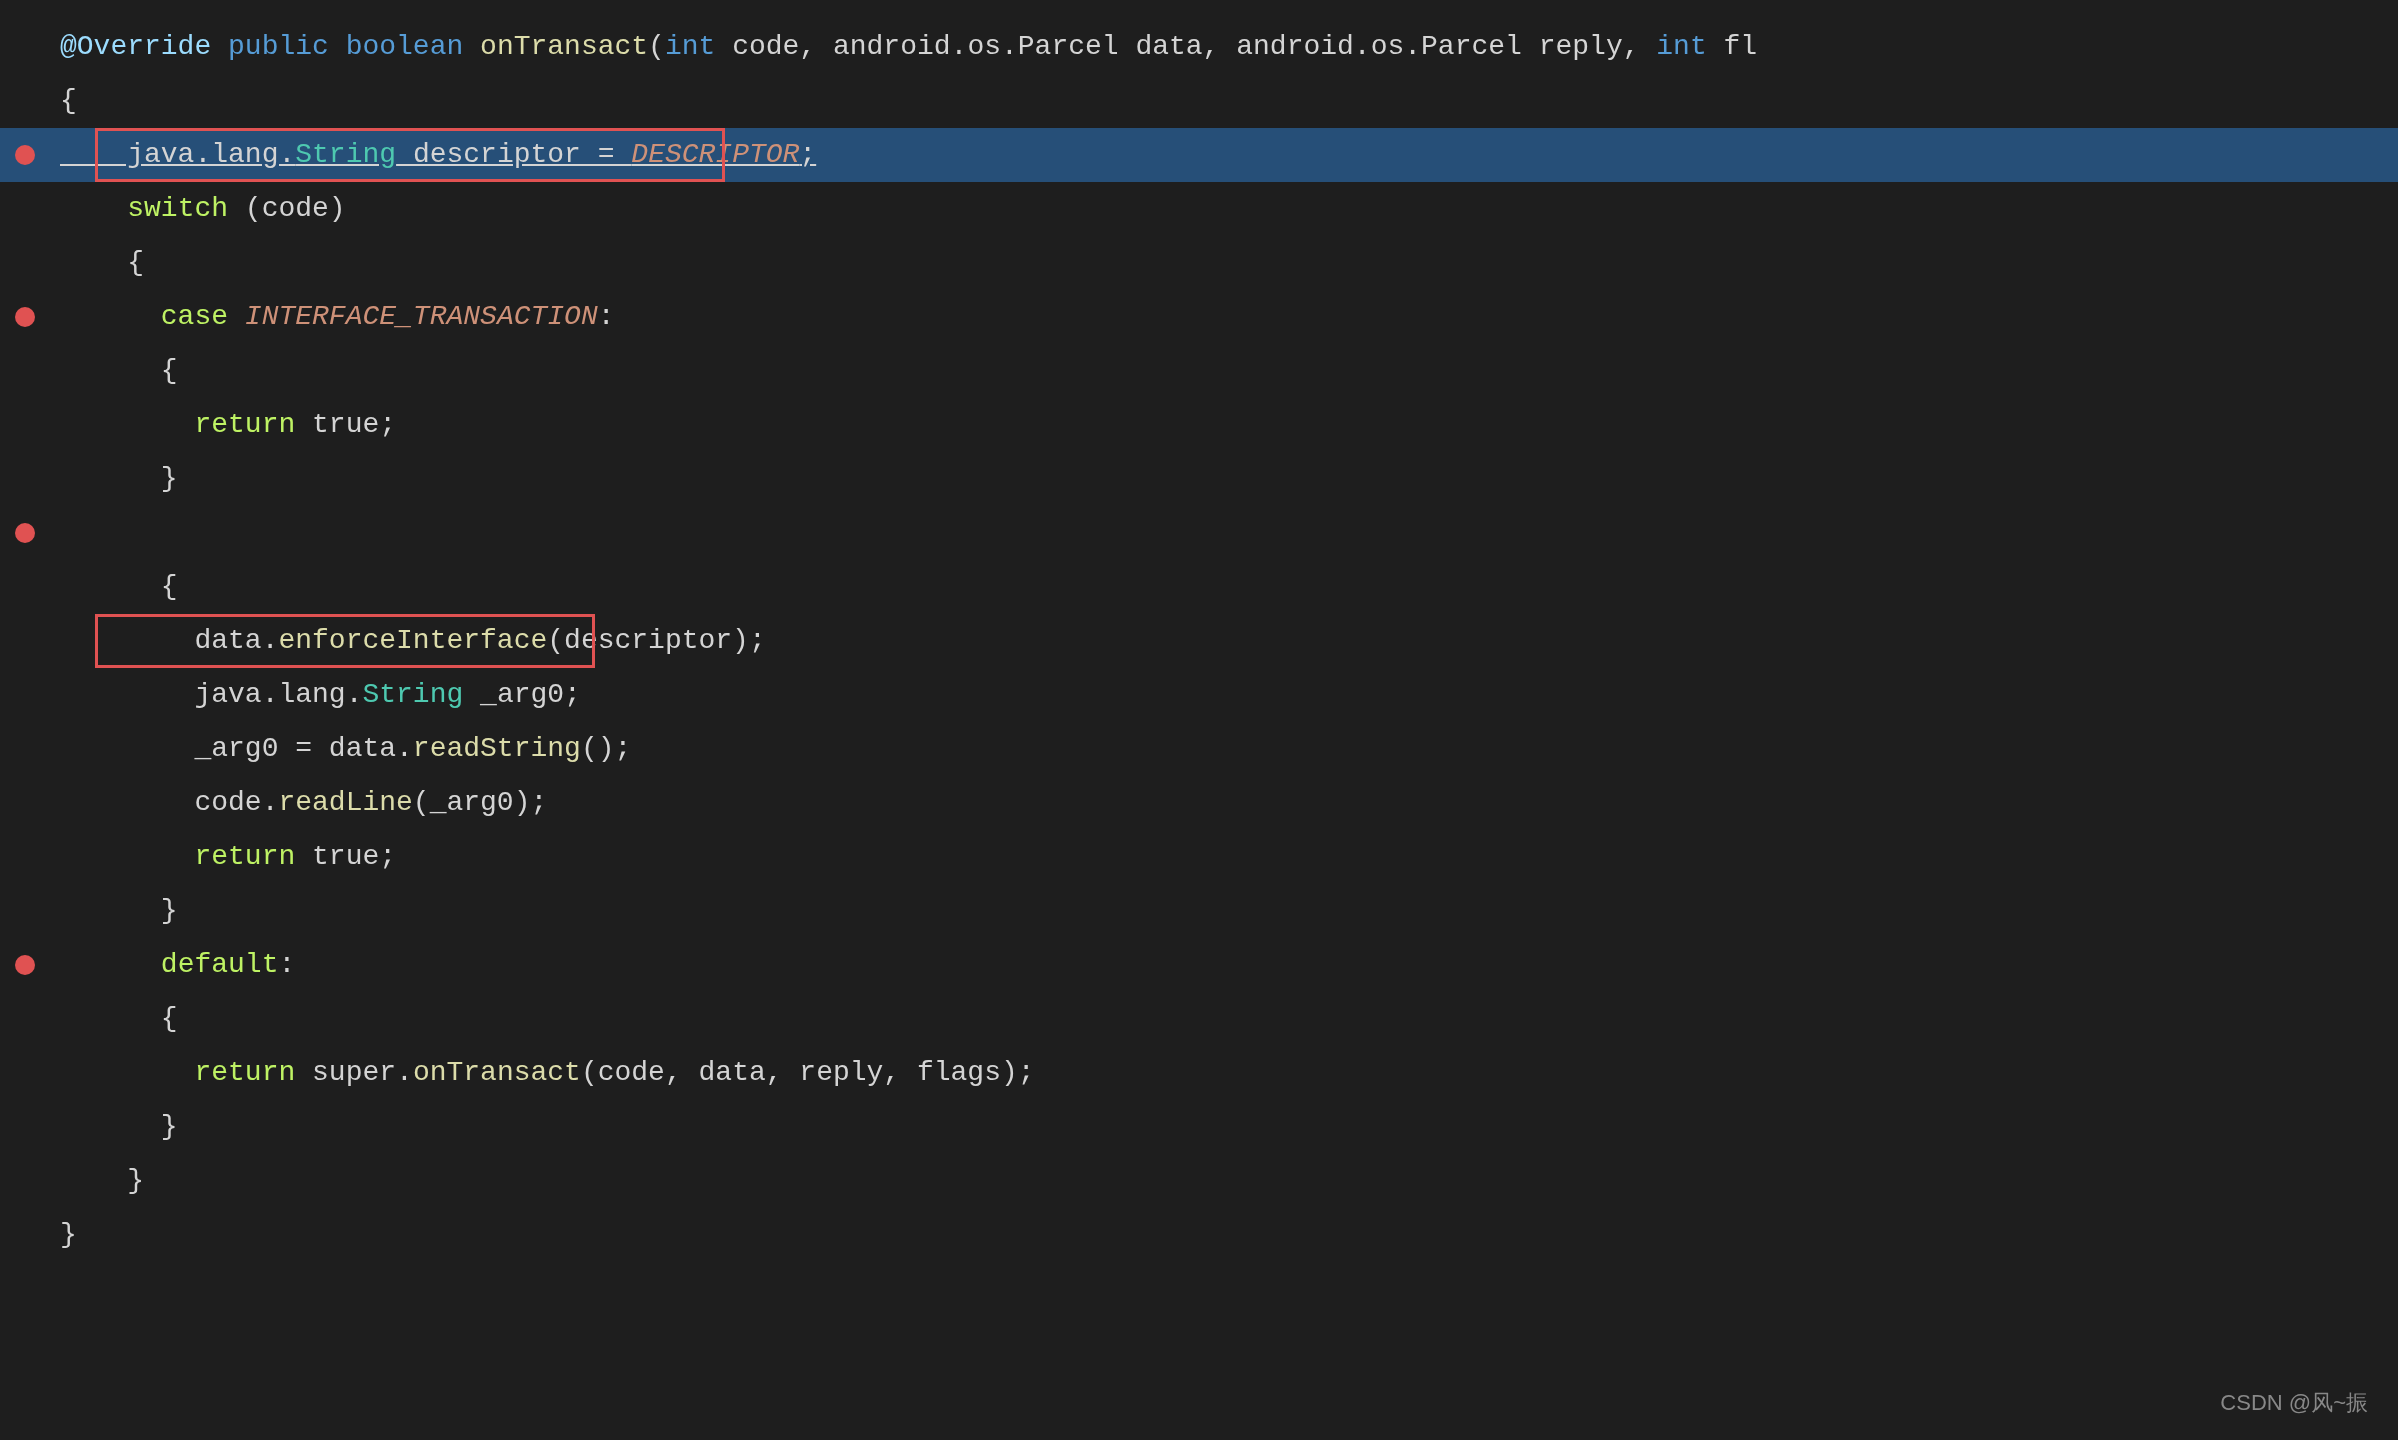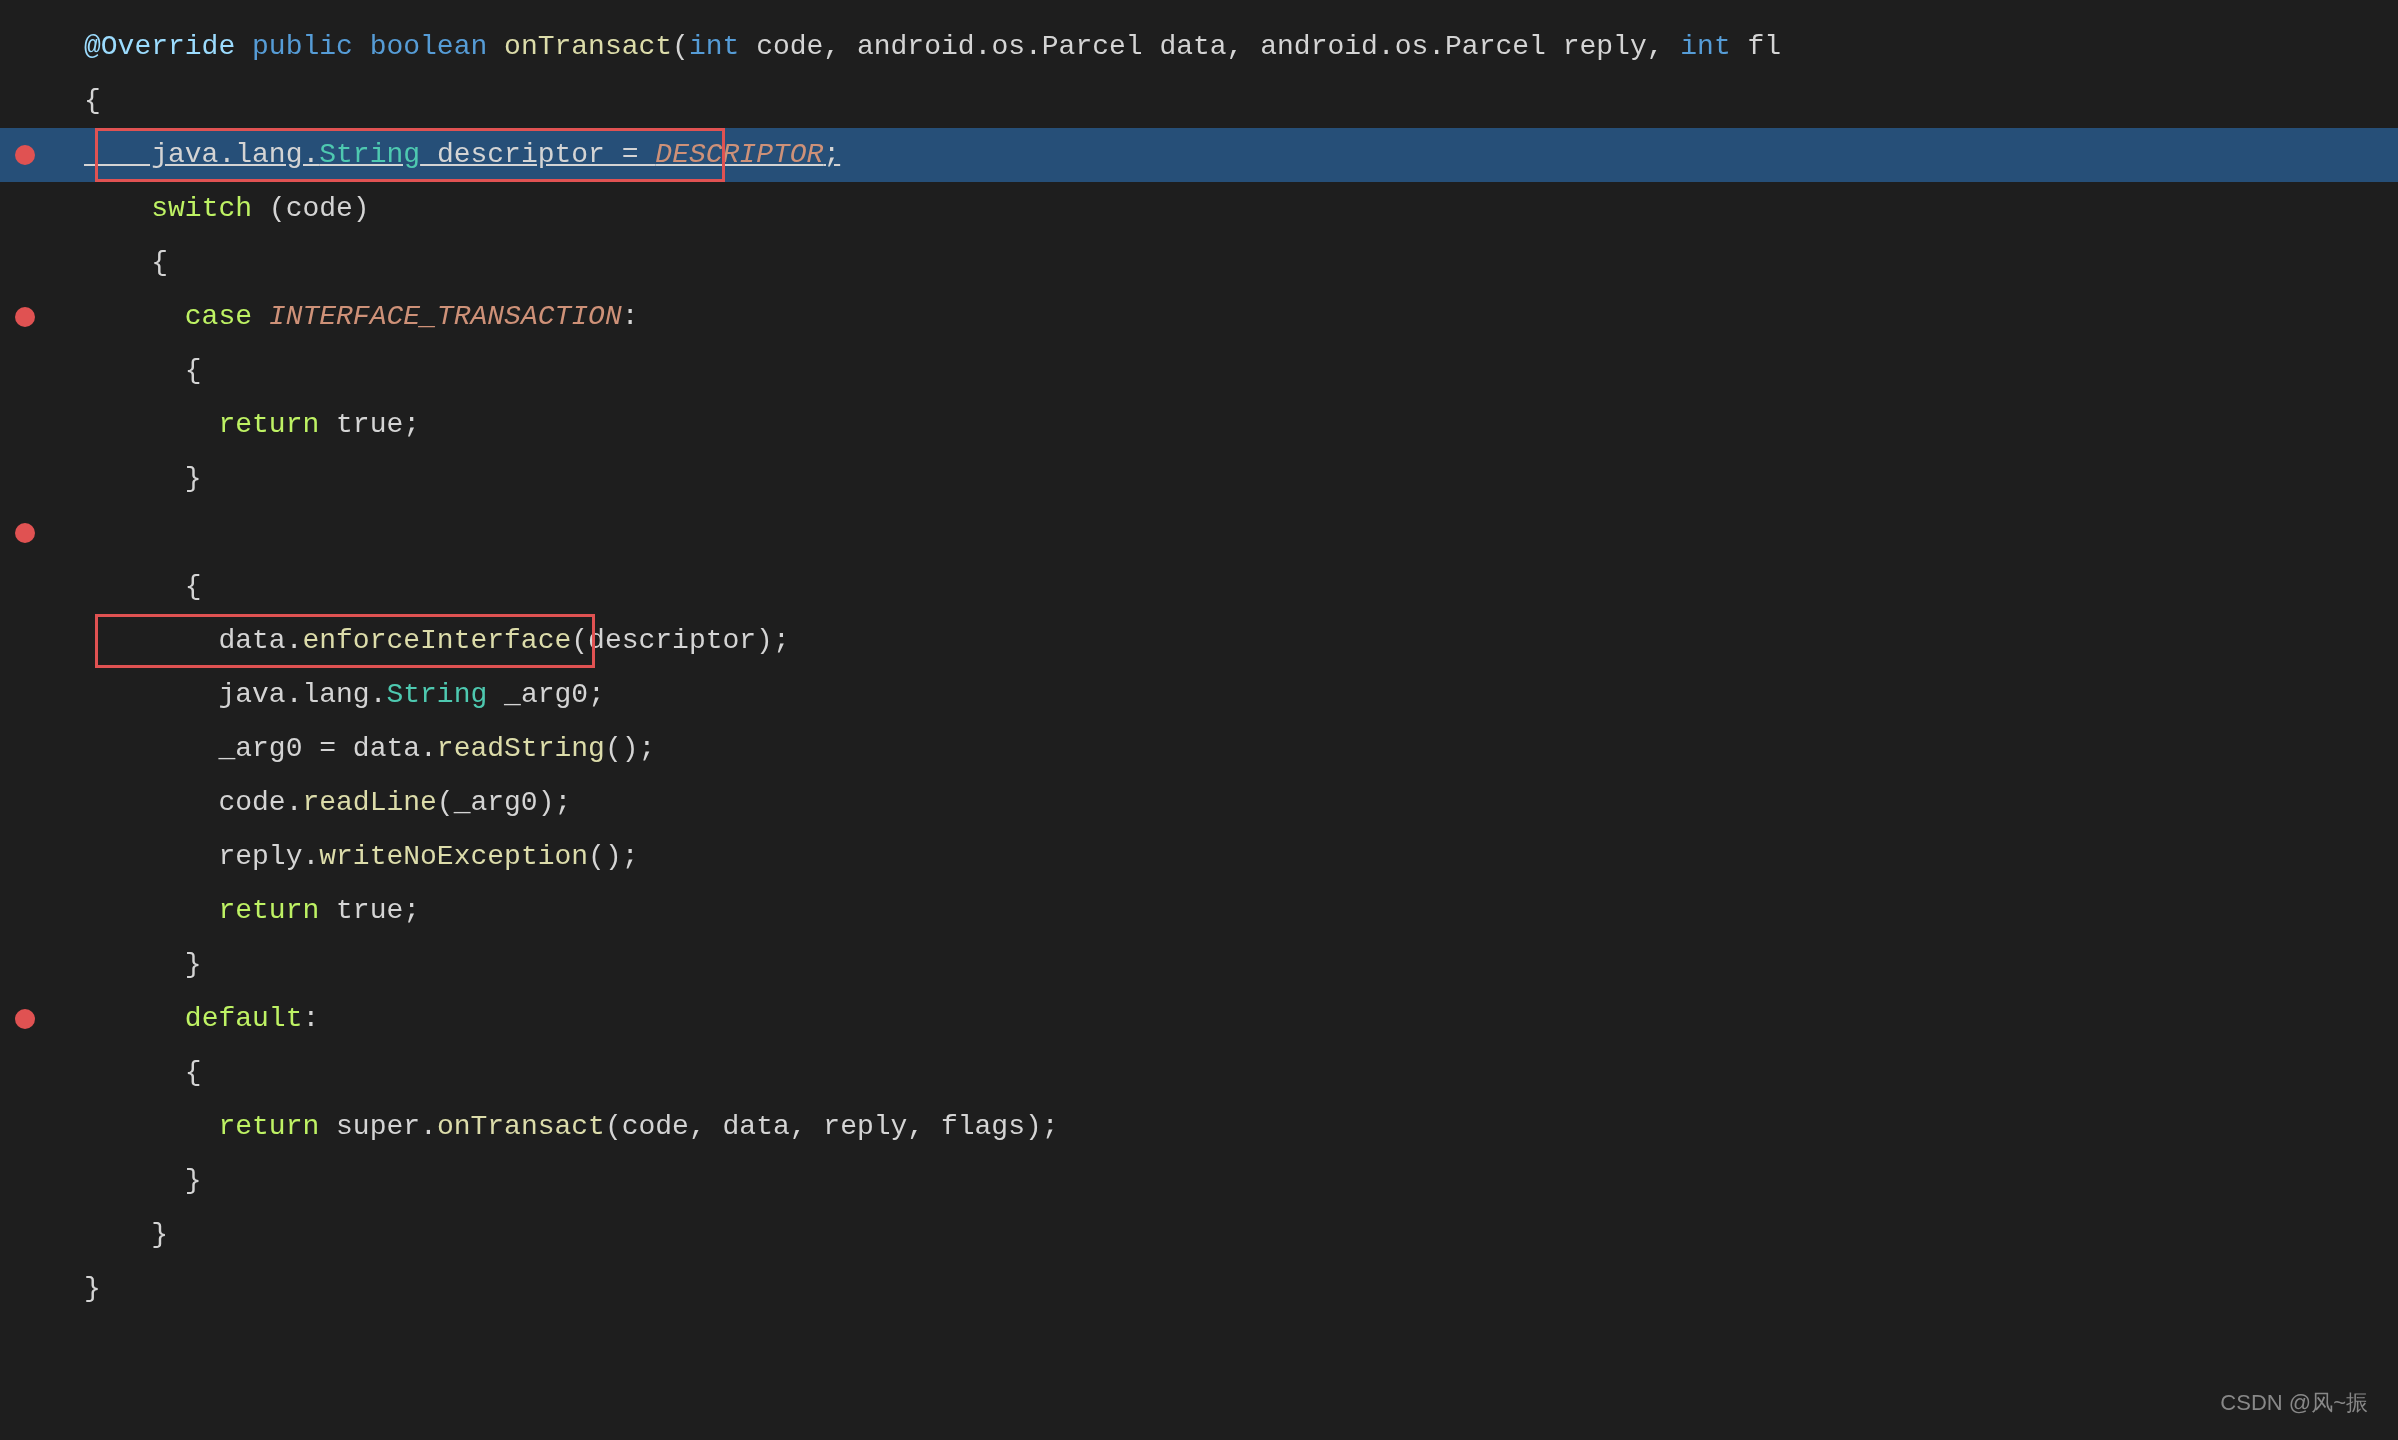--- a/index.html
+++ b/index.html
@@ -23,21 +23,21 @@
       background-color: #1e1e1e;
       padding: 20px 0;
       width: 100%;
       min-height: 1440px;
       position: relative;
     }
 
     .code-line {
       display: flex;
       align-items: center;
-      padding: 2px 0 2px 84px;
+      padding: 2px 0 2px 60px;
       position: relative;
       white-space: pre;
       min-height: 54px;
     }
 
     .code-line.highlighted {
       background-color: #264f78;
       text-decoration: underline;
     }
 
@@ -86,21 +86,20 @@
     <div class="code-line"><span class="line-gutter"><span class="gutter-icon"></span></span><span><span class="kw-purple">      case </span><span class="kw-italic-orange">INTERFACE_TRANSACTION</span><span class="kw-white">:</span></span></div>
     <div class="code-line"><span><span class="kw-white">      {</span></span></div>
     <div class="code-line"><span><span class="kw-white">        </span><span class="kw-purple">return </span><span class="kw-white">true;</span></span></div>
     <div class="code-line"><span><span class="kw-white">      }</span></span></div>
     <div class="code-line"><span class="line-gutter"><span class="gutter-icon"></span></span></div>
     <div class="code-line"><span><span class="kw-white">      {</span></span></div>
     <div class="code-line" style="position: relative;"><span><span class="kw-white">        data.</span><span class="kw-yellow">enforceInterface</span><span class="kw-white">(descriptor);</span></span><div style="position: absolute; border: 3px solid rgb(224, 82, 82); inset: 0px auto 0px 95px; pointer-events: none; z-index: 10; width: 500px;"></div></div>
     <div class="code-line"><span><span class="kw-white">        java.lang.</span><span class="kw-green">String</span><span class="kw-white"> _arg0;</span></span></div>
     <div class="code-line"><span><span class="kw-white">        _arg0 = data.</span><span class="kw-yellow">readString</span><span class="kw-white">();</span></span></div>
     <div class="code-line"><span><span class="kw-white">        code.</span><span class="kw-yellow">readLine</span><span class="kw-white">(_arg0);</span></span></div>
-    <div class="code-line"><span><span class="kw-white">        reply.</span><span class="kw-yellow">writeNoException</span><span class="kw-white">();</span></span></div>
     <div class="code-line"><span><span class="kw-white">        </span><span class="kw-purple">return </span><span class="kw-white">true;</span></span></div>
     <div class="code-line"><span><span class="kw-white">      }</span></span></div>
     <div class="code-line"><span class="line-gutter"><span class="gutter-icon"></span></span><span><span class="kw-white">      </span><span class="kw-purple">default</span><span class="kw-white">:</span></span></div>
     <div class="code-line"><span><span class="kw-white">      {</span></span></div>
     <div class="code-line"><span><span class="kw-white">        </span><span class="kw-purple">return </span><span class="kw-white">super.</span><span class="kw-yellow">onTransact</span><span class="kw-white">(code, data, reply, flags);</span></span></div>
     <div class="code-line"><span><span class="kw-white">      }</span></span></div>
     <div class="code-line"><span><span class="kw-white">    }</span></span></div>
     <div class="code-line"><span><span class="kw-white">}</span></span></div>
   </div>
 

